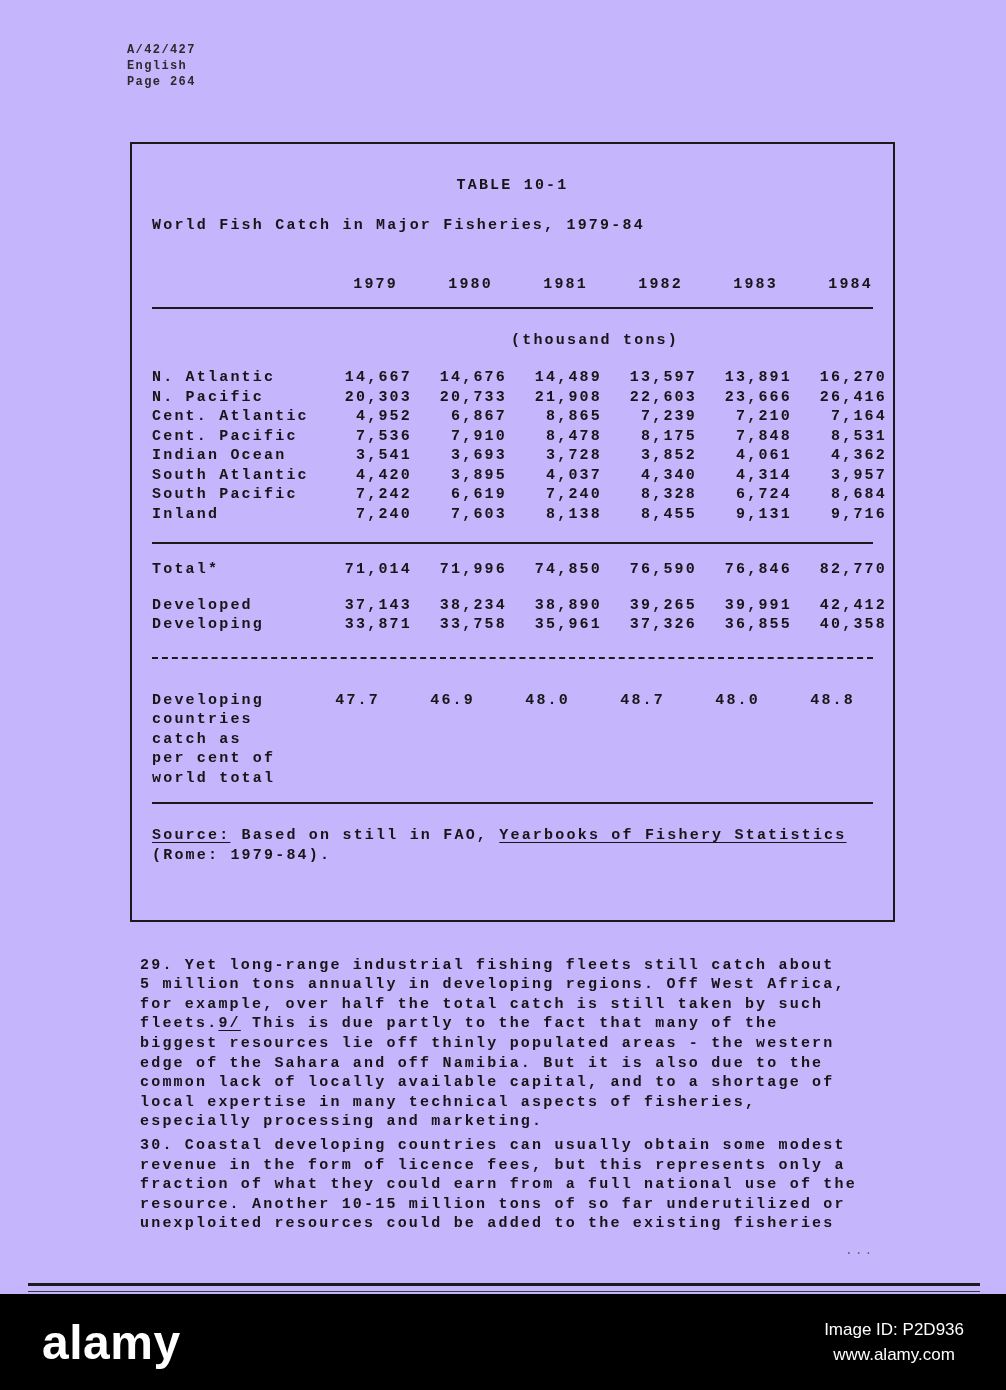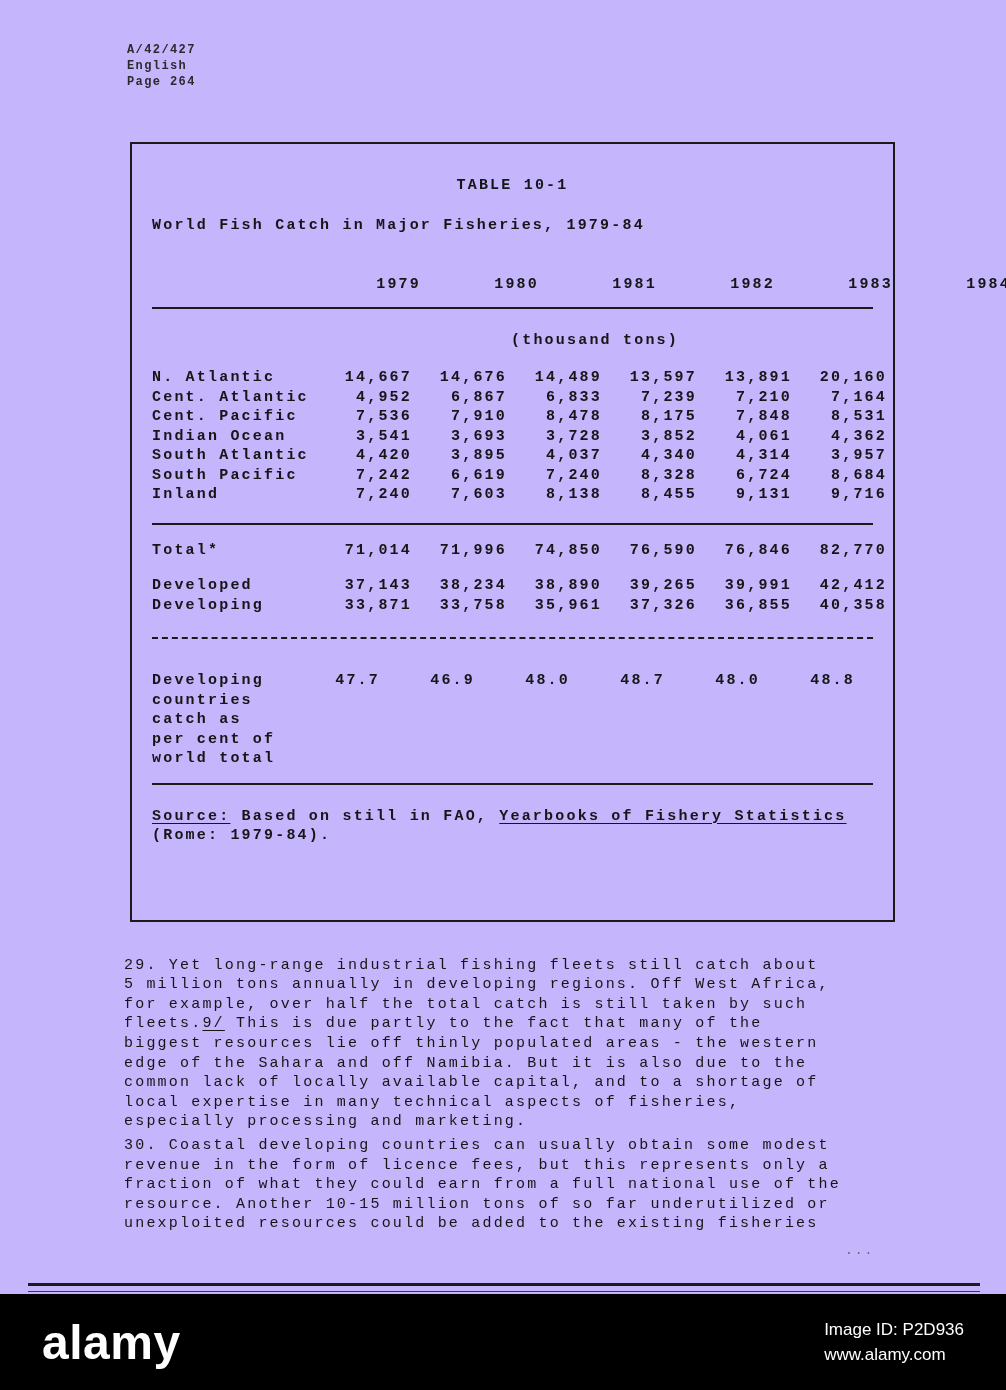--- a/index.html
+++ b/index.html
@@ -21,62 +21,62 @@
     position:absolute; left:130px; top:142px; width:765px; height:780px;
     border:2px solid #1a1a1a; padding:0 20px;
     font-size:15px; font-weight:700; letter-spacing:2.2px; line-height:19.5px;
   }
   .tb-title    { text-align:center; margin-top:32px; }
   .tb-subtitle { margin-top:20px; }
 
   .t-row { display:grid; grid-template-columns:165px repeat(6, 95px); }
   .t-label { text-align:left; white-space:pre-line; }
   .t-num { text-align:right; }
-  .t-years { margin-top:40px;gap:23px; }
+  .t-years { margin-top:40px; }
   .t-years .t-num { padding-right:14px; }
 
   .rule   { border-top:2px solid #1a1a1a; }
   .rule-1 { margin-top:12px; }
   .unit-line { margin-top:22px; text-align:center; padding-left:165px; }
   .t-body { margin-top:18px; }
   .rule-2 { margin-top:18px; }
   .t-total { margin-top:16px; }
   .t-groups { margin-top:16px; }
   .dashed { margin-top:22px; border-top:2px dashed #1a1a1a; }
   .t-percent { margin-top:32px; }
   .t-percent .t-num { padding-right:32px; align-self:start; }
   .rule-3 { margin-top:14px; }
   .footnote { margin-top:22px; }
   .source-line { margin-top:22px; }
   .u { text-decoration:underline; text-underline-offset:3px; }
 
   
   .para {
-    position:absolute; left:124px; width:760px;
-    font-size:15px; font-weight:400; letter-spacing:2.2px; line-height:19.6px;
+    position:absolute; left:140px; width:760px;
+    font-size:15px; font-weight:700; letter-spacing:2.2px; line-height:19.6px;
     white-space:pre-line;
   }
   .para-29 { top:936px; }
   .para-30 { top:1136px; }
 
   .scan-dots { position:absolute; left:845px; top:1243px; color:#666; font-size:13px; letter-spacing:2px; }
 
   
   .scan-line-a { position:absolute; left:28px; right:26px; top:1283px; border-top:3px solid #1c1c1c; }
   .scan-line-b { position:absolute; left:28px; right:26px; top:1291px; border-top:1px solid #3a3a3a; }
 
   
   .wm-bar {
     position:absolute; left:0; top:1294px; width:1006px; height:96px; background:#000;
     color:#fff; font-family:"Liberation Sans",sans-serif;
     display:flex; align-items:center; justify-content:space-between;
     padding:0 42px;
   }
   .wm-logo { font-size:48px; font-weight:700; letter-spacing:0.5px; }
-  .wm-right { text-align:left; font-size:17px; line-height:25px; font-weight:400; }
+  .wm-right { text-align:center; font-size:17px; line-height:25px; font-weight:400; }
 </style>
 </head>
 <body>
 
 <div class="page">
 
   <div class="doc-header">
     <div>A/42/427</div>
     <div>English</div>
     <div>Page 264</div>
@@ -101,27 +101,36 @@
     <div class="unit-line">(thousand tons)</div>
 
     <div class="t-body">
       <div class="t-row">
         <span class="t-label">N. Atlantic</span>
         <span class="t-num">14,667</span>
         <span class="t-num">14,676</span>
         <span class="t-num">14,489</span>
         <span class="t-num">13,597</span>
         <span class="t-num">13,891</span>
-        <span class="t-num">20,160</span>
+        <span class="t-num">16,270</span>
+      </div>
+      <div class="t-row">
+        <span class="t-label">N. Pacific</span>
+        <span class="t-num">20,303</span>
+        <span class="t-num">20,733</span>
+        <span class="t-num">21,908</span>
+        <span class="t-num">22,603</span>
+        <span class="t-num">23,666</span>
+        <span class="t-num">26,416</span>
       </div>
       <div class="t-row">
         <span class="t-label">Cent. Atlantic</span>
         <span class="t-num">4,952</span>
         <span class="t-num">6,867</span>
-        <span class="t-num">6,833</span>
+        <span class="t-num">8,865</span>
         <span class="t-num">7,239</span>
         <span class="t-num">7,210</span>
         <span class="t-num">7,164</span>
       </div>
       <div class="t-row">
         <span class="t-label">Cent. Pacific</span>
         <span class="t-num">7,536</span>
         <span class="t-num">7,910</span>
         <span class="t-num">8,478</span>
         <span class="t-num">8,175</span>

